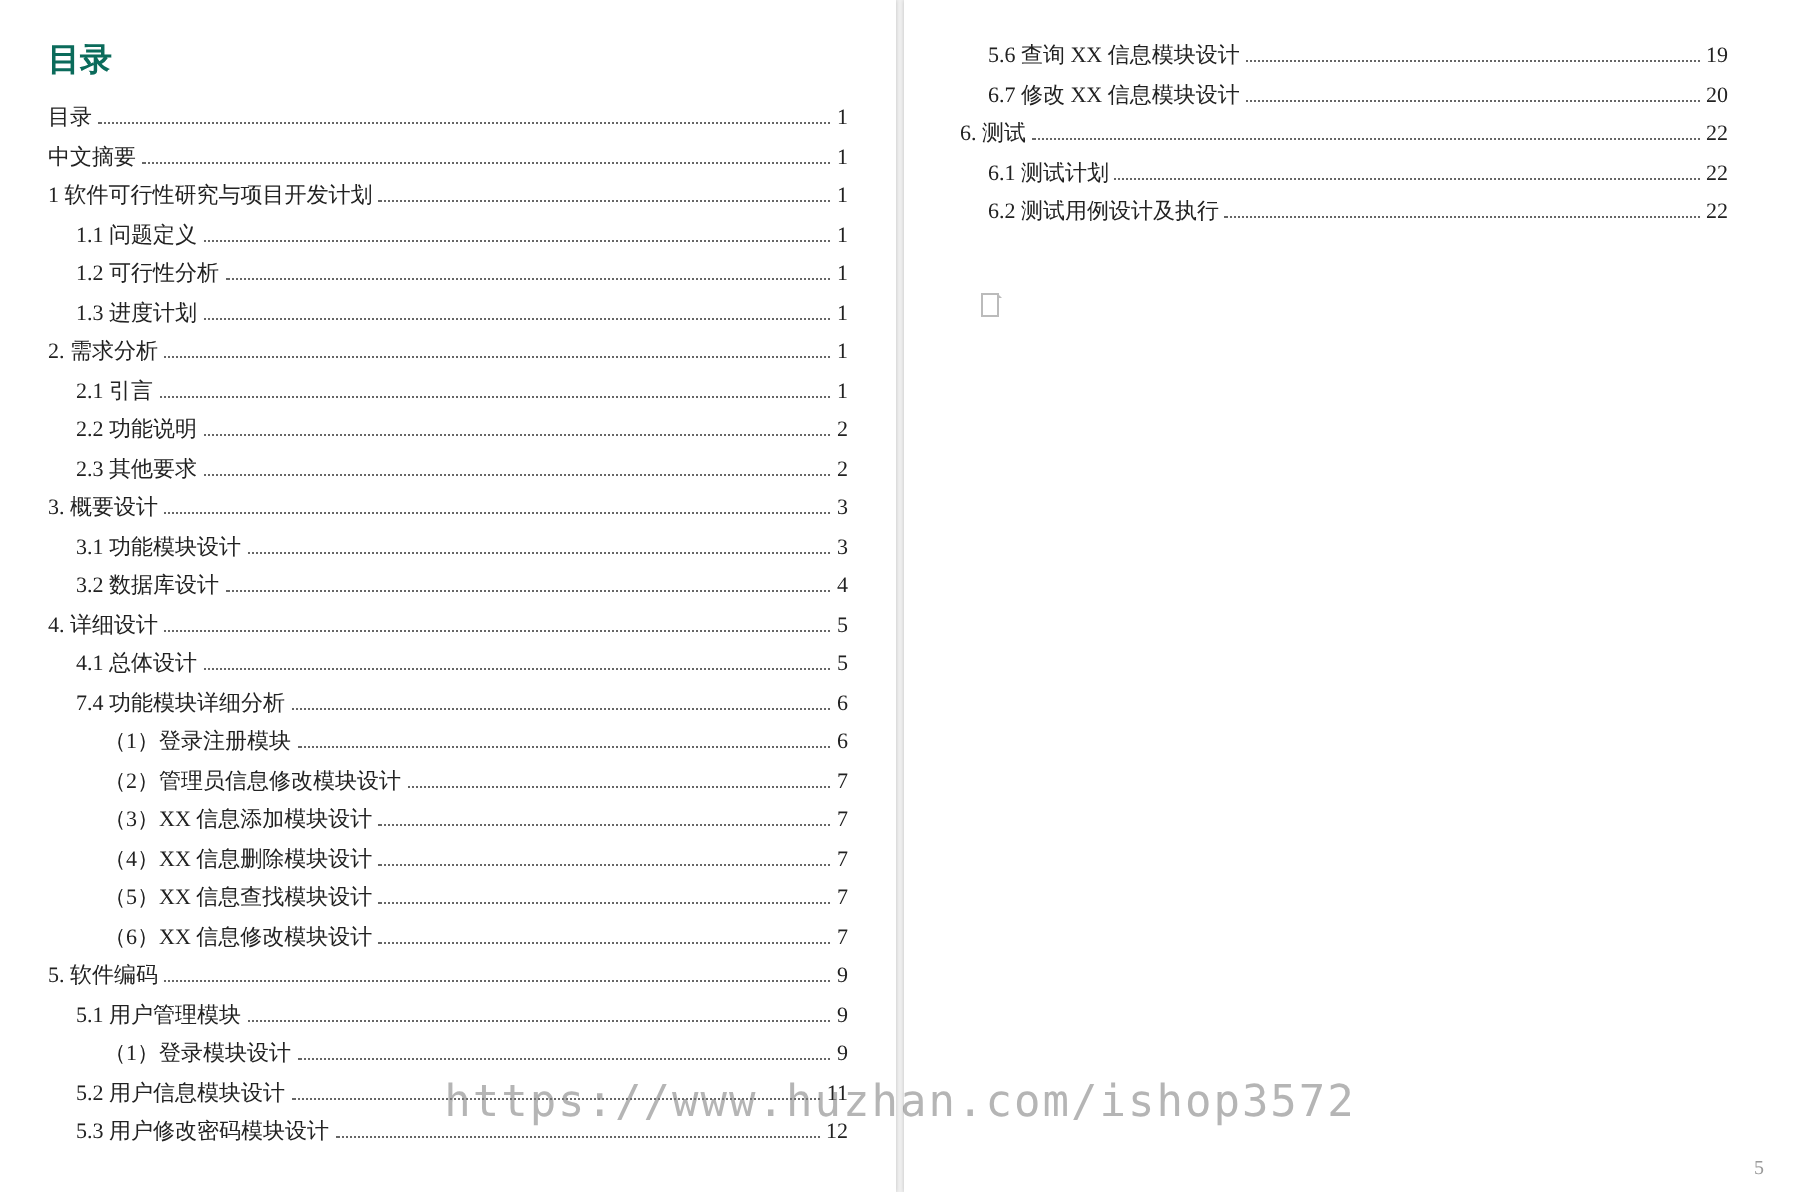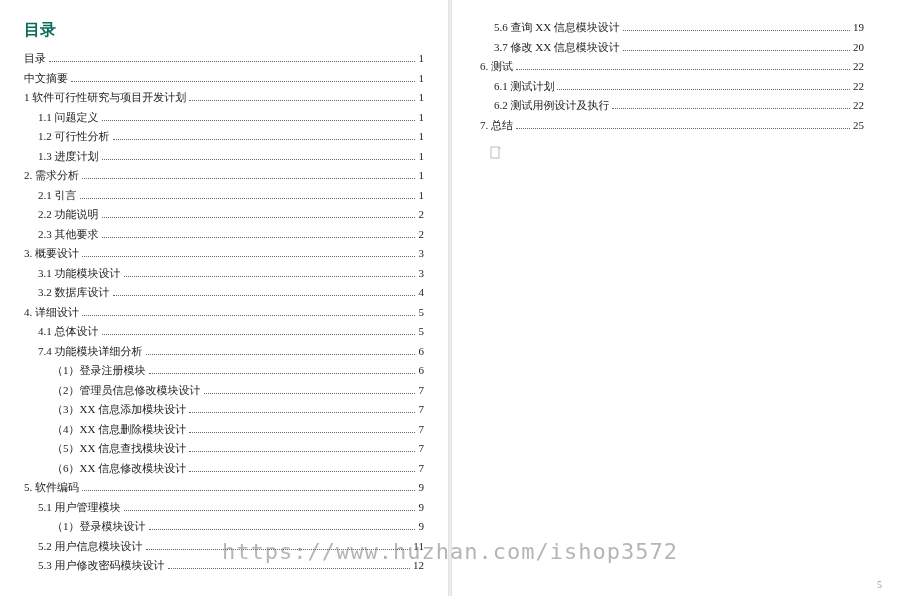--- a/index.html
+++ b/index.html
@@ -229,43 +229,38 @@
       </div>
   </div>
   <div class="page page-right">
     <div id="right-list">
         <div class="toc-row indent-1">
           <span class="toc-label">5.6 查询 XX 信息模块设计</span>
           <span class="toc-leader"></span>
           <span class="toc-page">19</span>
         </div>
         <div class="toc-row indent-1">
-          <span class="toc-label">3.7 修改 XX 信息模块设计</span>
+          <span class="toc-label">6.7 修改 XX 信息模块设计</span>
           <span class="toc-leader"></span>
           <span class="toc-page">20</span>
         </div>
         <div class="toc-row indent-0">
           <span class="toc-label">6. 测试</span>
           <span class="toc-leader"></span>
           <span class="toc-page">22</span>
         </div>
         <div class="toc-row indent-1">
           <span class="toc-label">6.1 测试计划</span>
           <span class="toc-leader"></span>
           <span class="toc-page">22</span>
         </div>
         <div class="toc-row indent-1">
           <span class="toc-label">6.2 测试用例设计及执行</span>
           <span class="toc-leader"></span>
           <span class="toc-page">22</span>
-        </div>
-        <div class="toc-row indent-0">
-          <span class="toc-label">7. 总结</span>
-          <span class="toc-leader"></span>
-          <span class="toc-page">25</span>
         </div>
       </div>
     <div class="page-num-footer">5</div>
   </div>
 </div>
 
 <div class="page-break-icon">
   <svg width="12" height="14" viewBox="0 0 12 14">
     <rect x="1" y="1" width="8" height="11" fill="none" stroke="#bbb" stroke-width="1"></rect>
     <path d="M9 1 L11 3 L9 3 Z" fill="#bbb"></path>

